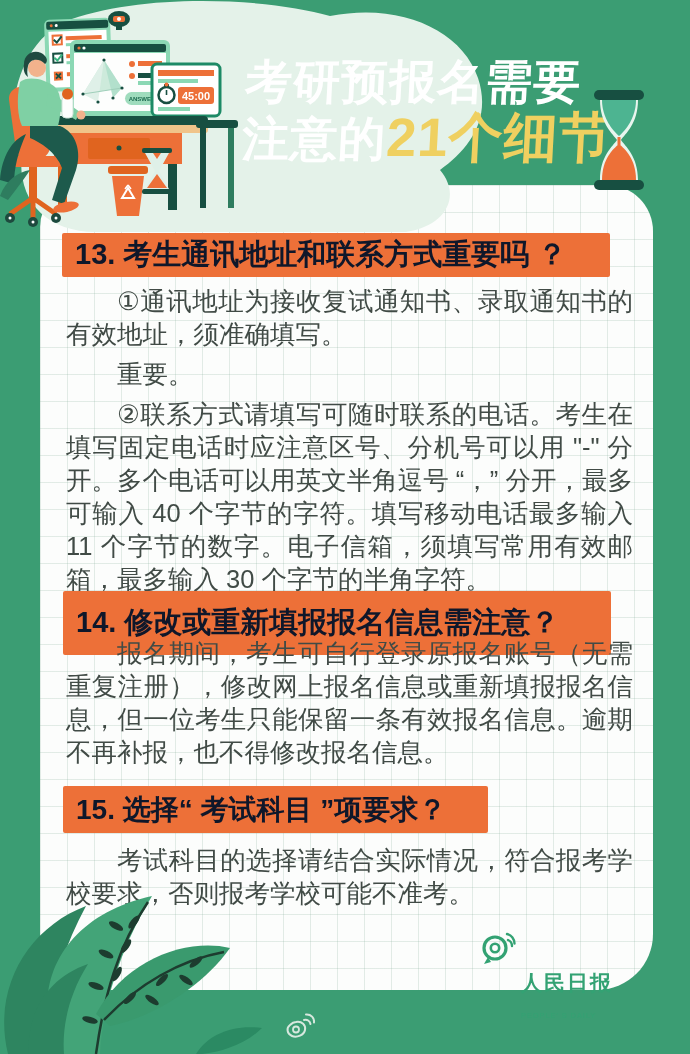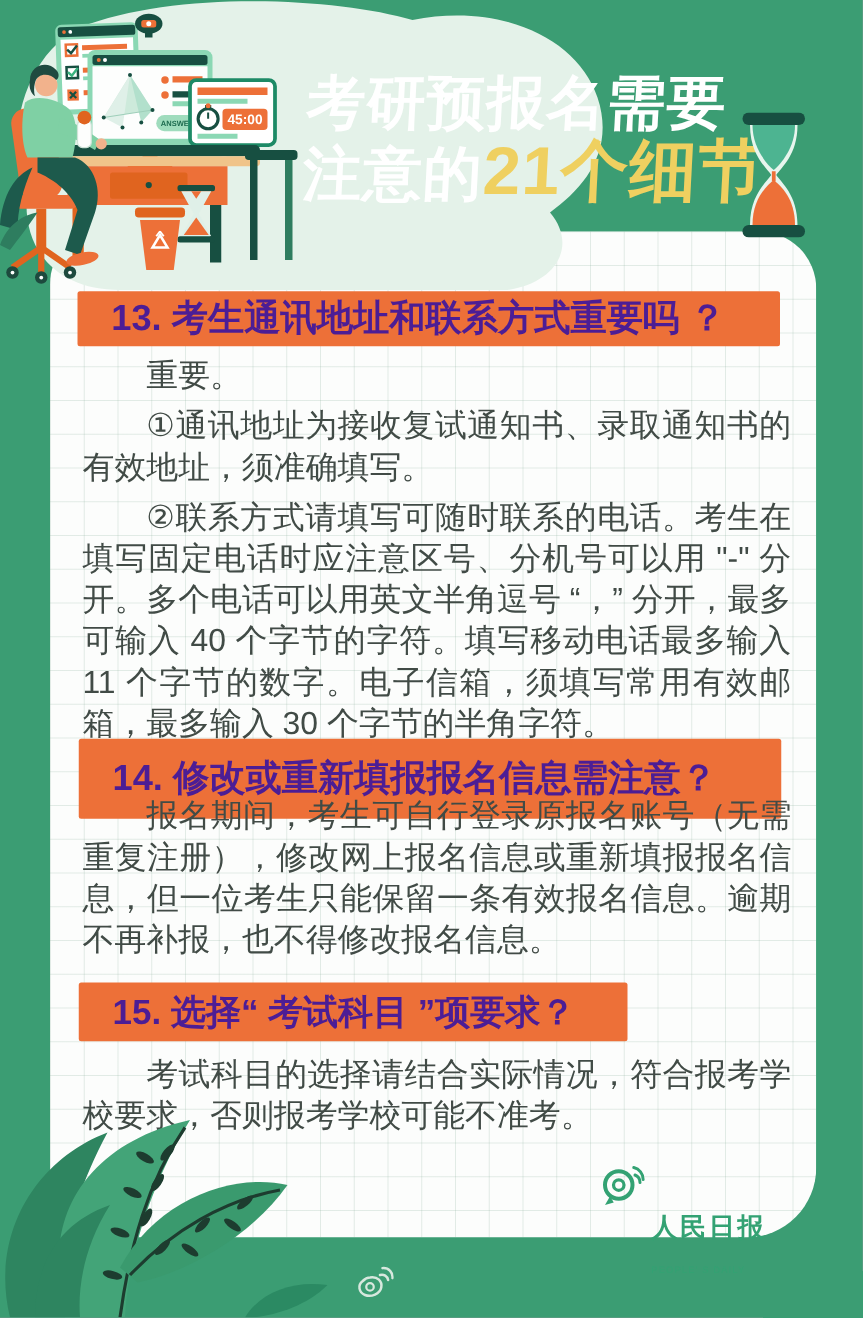--- a/index.html
+++ b/index.html
@@ -21,23 +21,23 @@
   }
   
   .title{position:absolute;left:244px;top:56px;width:410px;transform:skewX(-3deg);}
   .title .t1{font-size:47px;font-weight:900;color:#ffffff;letter-spacing:1px;line-height:1.1;}
   .title .t2{display:flex;align-items:flex-end;margin-top:4px;}
   .title .t2 .w{font-size:47px;font-weight:900;color:#ffffff;letter-spacing:1px;line-height:1.05;}
   .title .t2 .y{font-size:54px;font-weight:900;color:#efd060;letter-spacing:1px;line-height:.95;}
   .hourglass-title{position:absolute;left:592px;top:90px;}
   
   .band{
-    position:absolute;background:#ed7038;color:#4c1d95;
+    position:absolute;background:#ed7038;color:#0f172a;
     font-weight:900;font-size:29px;white-space:nowrap;
-    padding-left:27px;display:flex;align-items:center;border-radius:2px;
+    padding-left:13px;display:flex;align-items:center;border-radius:2px;
   }
   .band13{left:62px;top:233px;width:535px;height:44px;}
   .band14{left:63px;top:591px;width:535px;height:64px;}
   .band15{left:63px;top:786px;width:412px;height:47px;font-size:28px;}
   
   .body-block{position:absolute;left:66px;width:567px;color:#414b46;
     font-size:25.5px;line-height:33px;text-align:justify;}
   .body-block p{margin:0 0 7px;text-indent:2em;}
   .b13{top:285px;}
   .b14{top:637px;}
@@ -216,22 +216,22 @@
     <rect x="2" y="0" width="50" height="10" rx="5" fill="#174f41"></rect>
     <path d="M8 10 C8 34 21 44 25 50 C21 56 8 66 8 90 L46 90 C46 66 33 56 29 50 C33 44 46 34 46 10 Z" fill="#e8f5ee"></path>
     <path d="M10 10 L44 10 C44 28 33 41 27 46 C21 41 10 28 10 10 Z" fill="#4db491"></path>
     <path d="M27 54 C33 59 44 69 44 90 L10 90 C10 69 21 59 27 54 Z" fill="#ed7038"></path>
     <rect x="25.5" y="47" width="3" height="8" fill="#ed7038"></rect>
     <rect x="2" y="90" width="50" height="10" rx="5" fill="#174f41"></rect>
   </svg>
 
   <div class="band band13">13. 考生通讯地址和联系方式重要吗 ？</div>
   <div class="body-block b13">
+    <p>①通讯地址为接收复试通知书、录取通知书的有效地址，须准确填写。</p>
     <p>重要。</p>
-    <p>①通讯地址为接收复试通知书、录取通知书的有效地址，须准确填写。</p>
     <p>②联系方式请填写可随时联系的电话。考生在填写固定电话时应注意区号、分机号可以用 "-" 分开。多个电话可以用英文半角逗号 “，” 分开，最多可输入 40 个字节的字符。填写移动电话最多输入 11 个字节的数字。电子信箱，须填写常用有效邮箱，最多输入 30 个字节的半角字符。</p>
   </div>
 
   <div class="band band14">14. 修改或重新填报报名信息需注意？</div>
   <div class="body-block b14">
     <p>报名期间，考生可自行登录原报名账号（无需重复注册），修改网上报名信息或重新填报报名信息，但一位考生只能保留一条有效报名信息。逾期不再补报，也不得修改报名信息。</p>
   </div>
 
   <div class="band band15">15. 选择“ 考试科目 ”项要求？</div>
   <div class="body-block b15">

